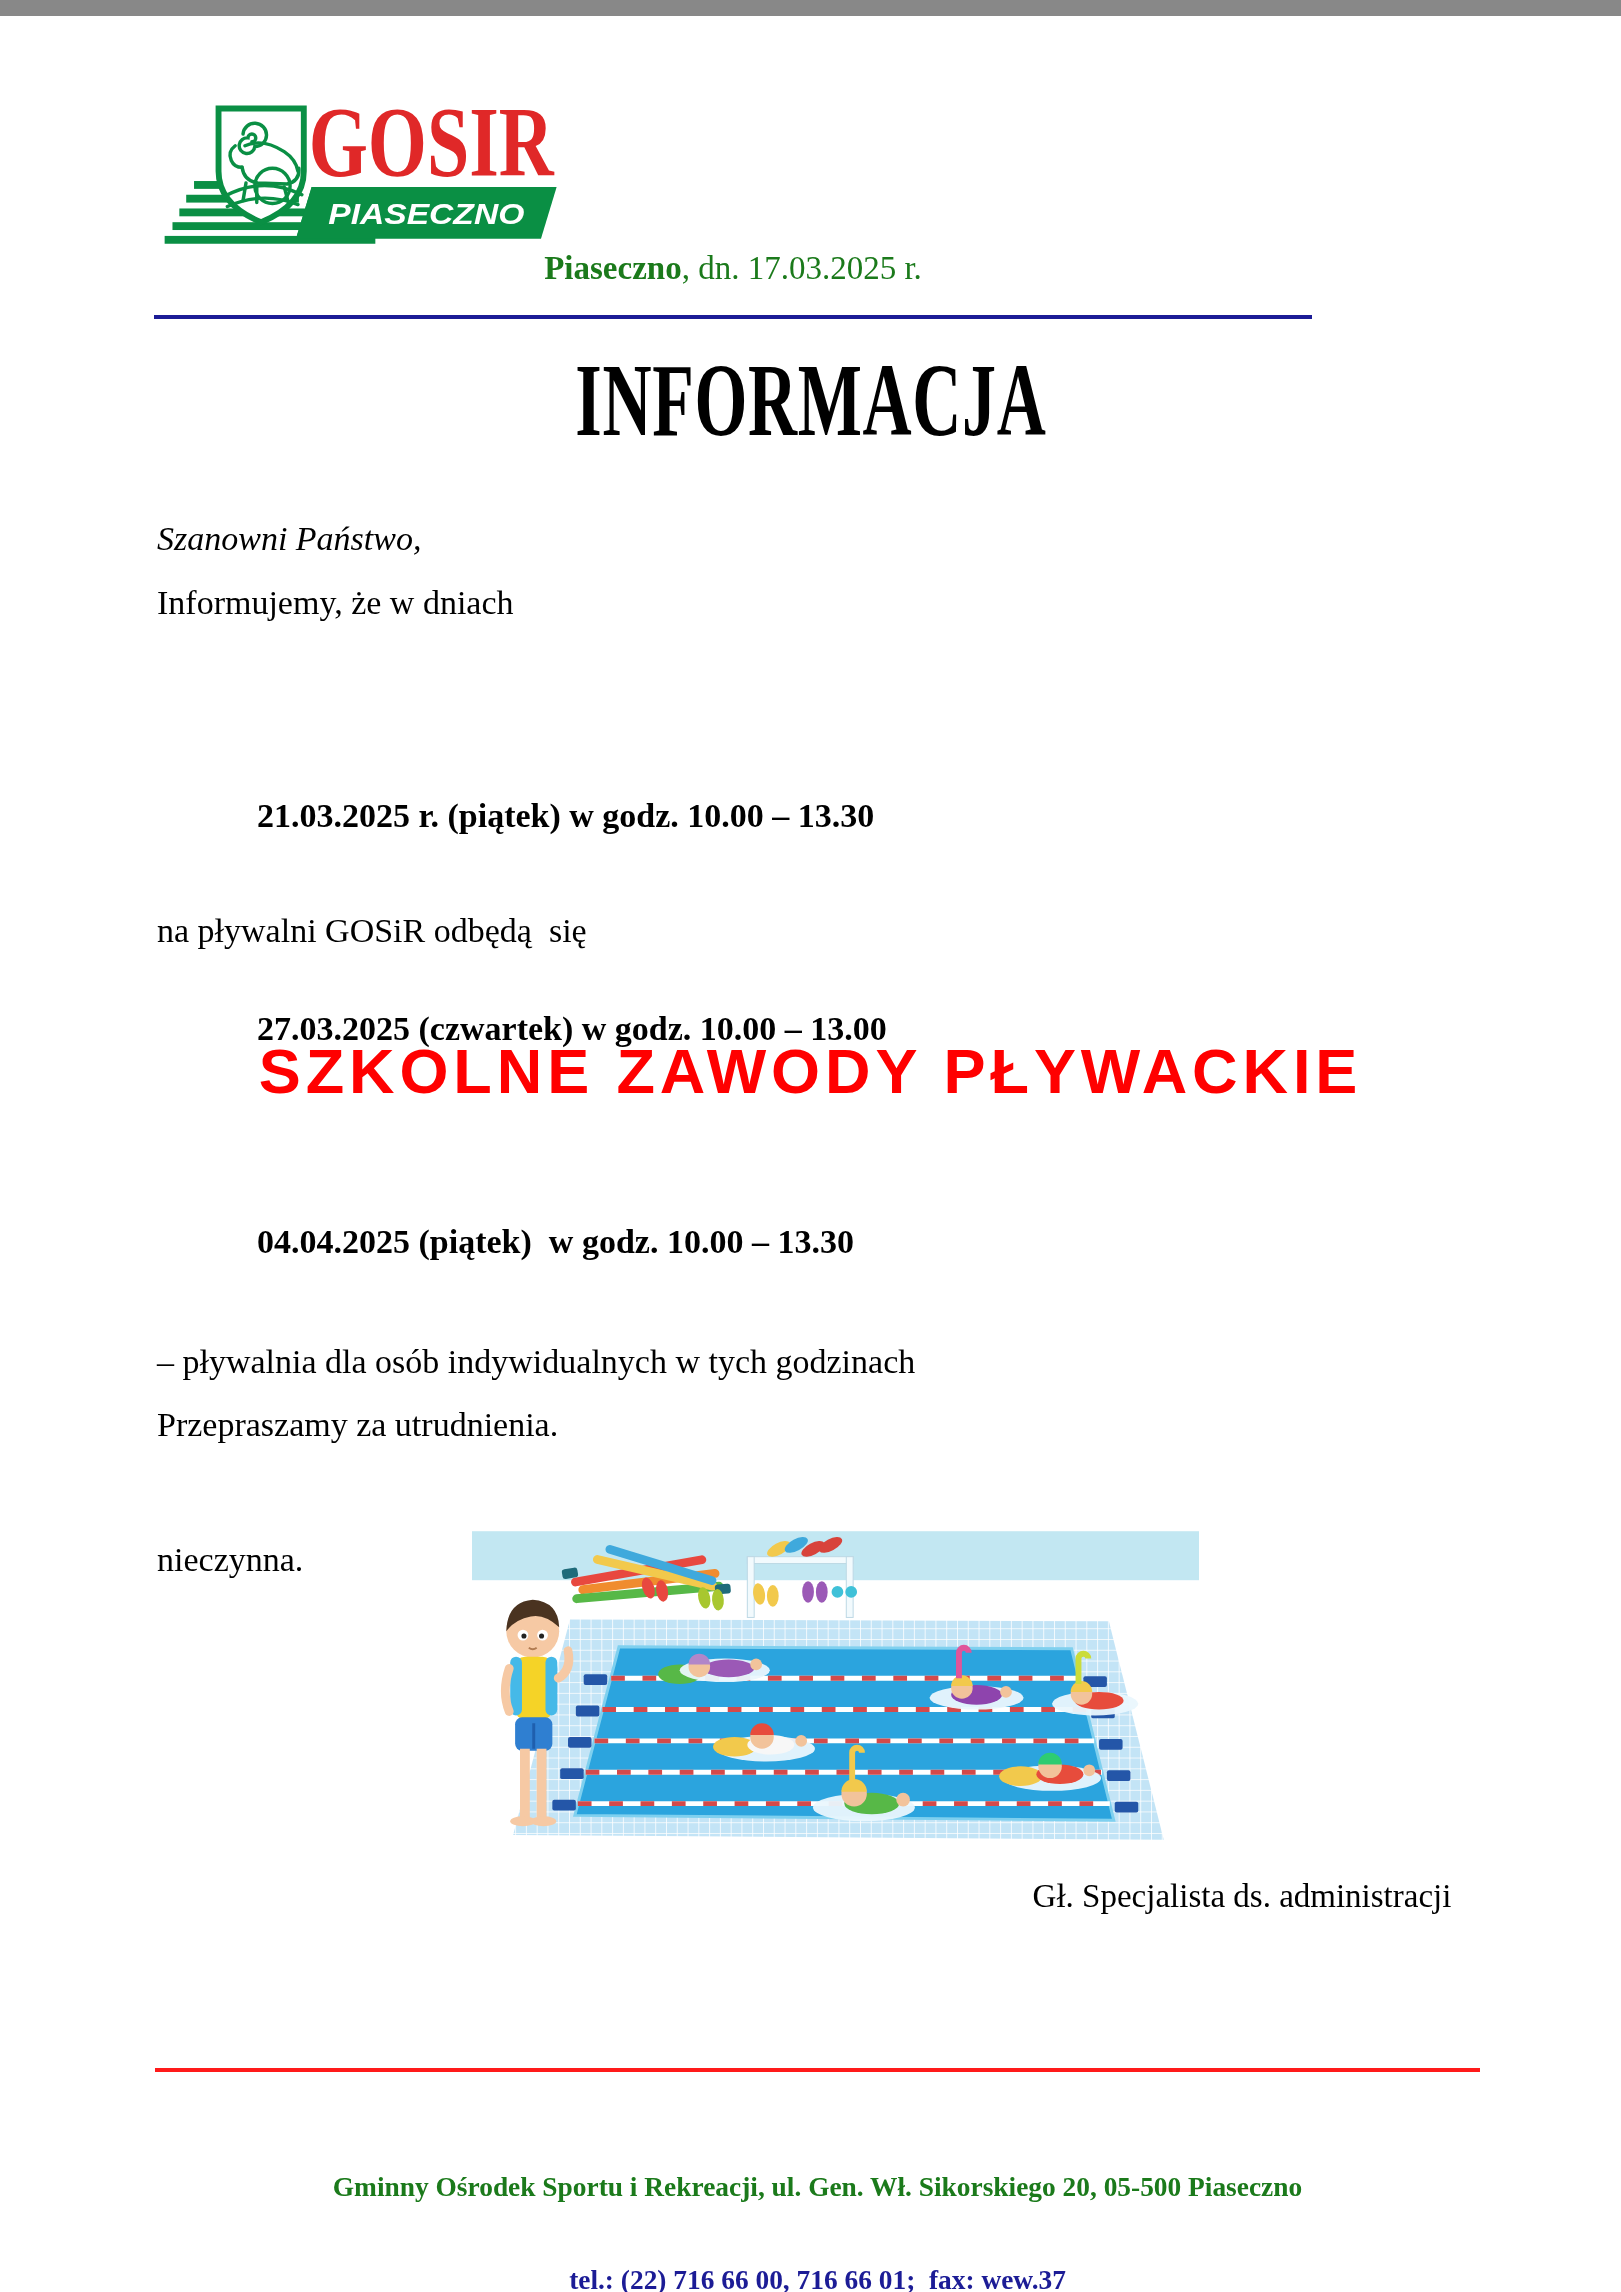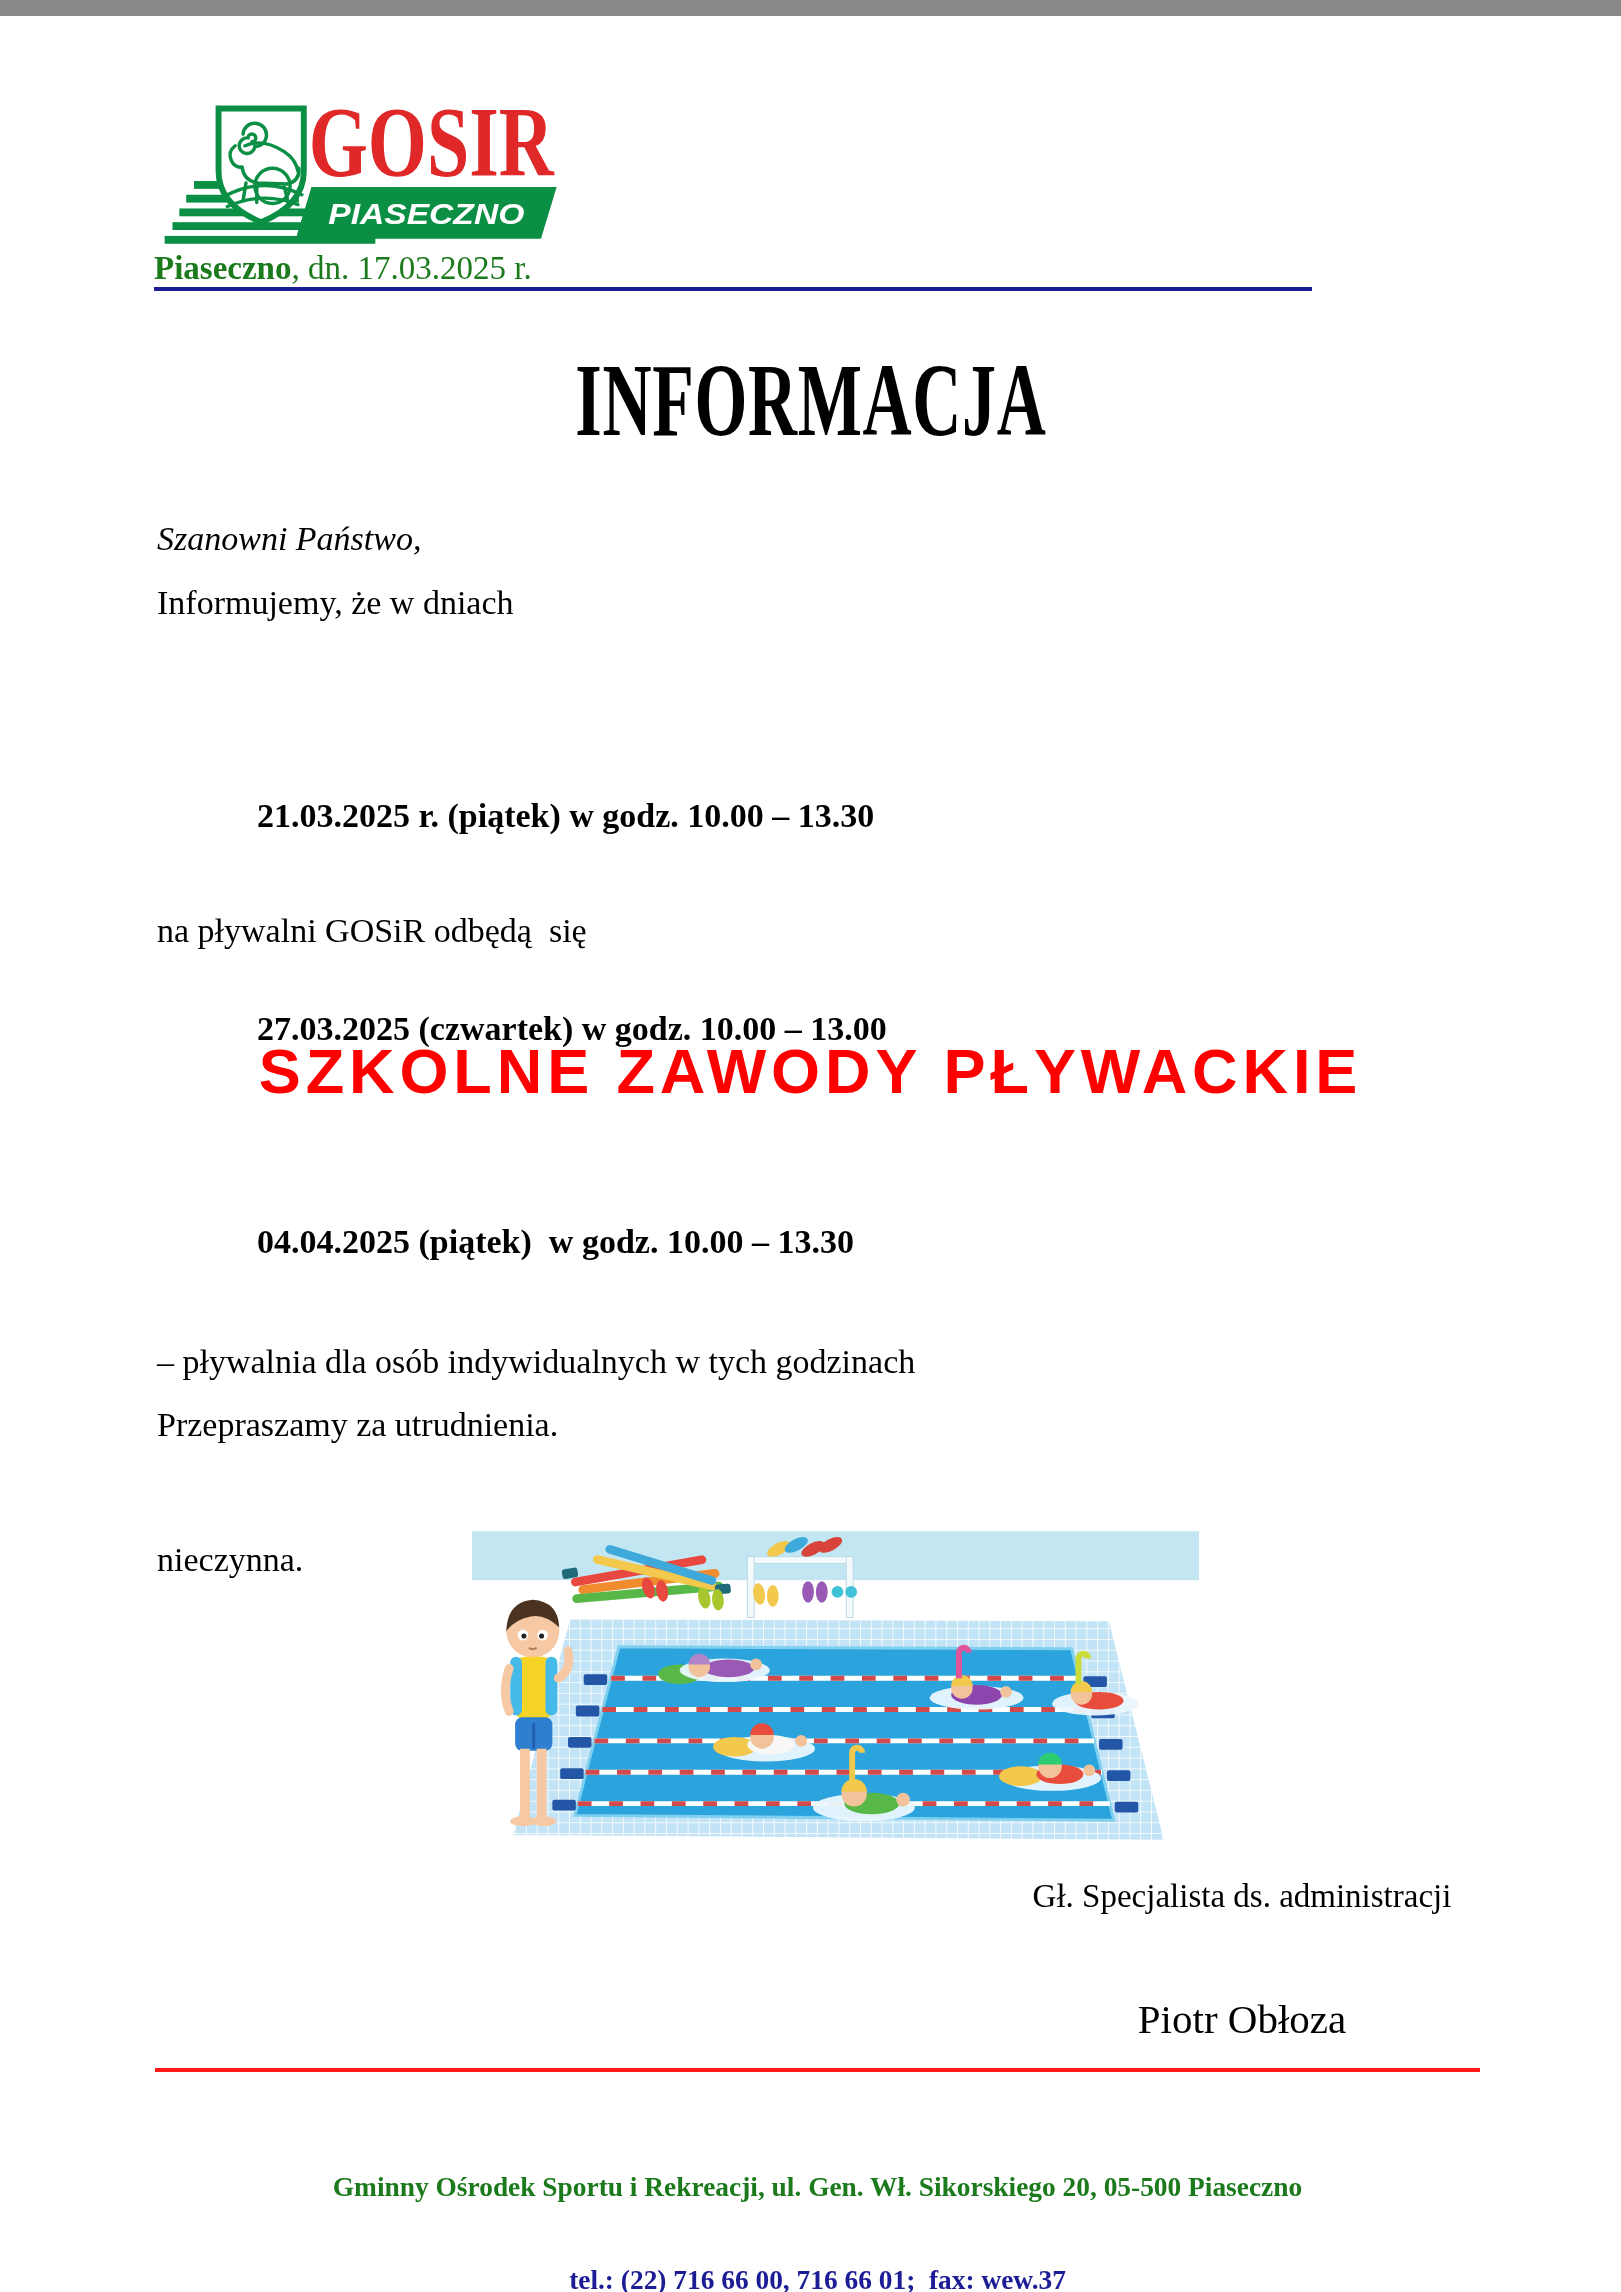--- a/index.html
+++ b/index.html
@@ -11,22 +11,22 @@
     color:#000;
     overflow:hidden;
     margin:16px auto;
   }
   .pre{white-space:pre-wrap;}
 
   
   .logo{position:absolute;left:147px;top:61px;width:490px;height:211px;}
   .date-block{
     position:absolute;left:154px;top:233px;width:1158px;
-    text-align:left;font-size:33px;line-height:38px;color:#1b7a1b;
-    border-bottom:4.9px solid #1c1c96;
+    text-align:center;font-size:33px;line-height:38px;color:#1b7a1b;
+    padding-bottom:28px;border-bottom:4.9px solid #1c1c96;
   }
   .date-block b{font-weight:bold;}
 
   .doc-title{
     position:absolute;left:149px;top:333px;width:1323px;
     text-align:center;font-weight:bold;font-size:103px;line-height:103px;
   }
   .doc-title span{display:inline-block;transform:scaleX(0.66);letter-spacing:1px;}
 
   .body-line{position:absolute;left:157px;font-size:34px;line-height:55px;white-space:pre-wrap;}
@@ -260,21 +260,20 @@
       <rect x="44" y="190" width="38" height="34" rx="7" fill="#2f7fd1"></rect>
       <line x1="63" y1="196" x2="63" y2="222" stroke="#1f5fae" stroke-width="3"></line>
       <rect x="49" y="222" width="10" height="70" fill="#f6c9a4"></rect>
       <rect x="66" y="222" width="10" height="70" fill="#f6c9a4"></rect>
       <ellipse cx="52" cy="296" rx="13" ry="5" fill="#f6c9a4"></ellipse>
       <ellipse cx="73" cy="296" rx="13" ry="5" fill="#f6c9a4"></ellipse>
     </g>
   </svg>
 
   <div class="sig-role">Gł. Specjalista ds. administracji</div>
-  <div class="sig-name">Piotr Obłoza</div>
 
   <div class="footer-rule"></div>
   <div class="footer">
     <div class="addr pre">Gminny Ośrodek Sportu i Rekreacji, ul. Gen. Wł. Sikorskiego 20, 05-500 Piaseczno</div>
     <div class="navy pre">tel.: (22) 716 66 00, 716 66 01;  fax: wew.37</div>
     
   </div>
 
 </div>
 

